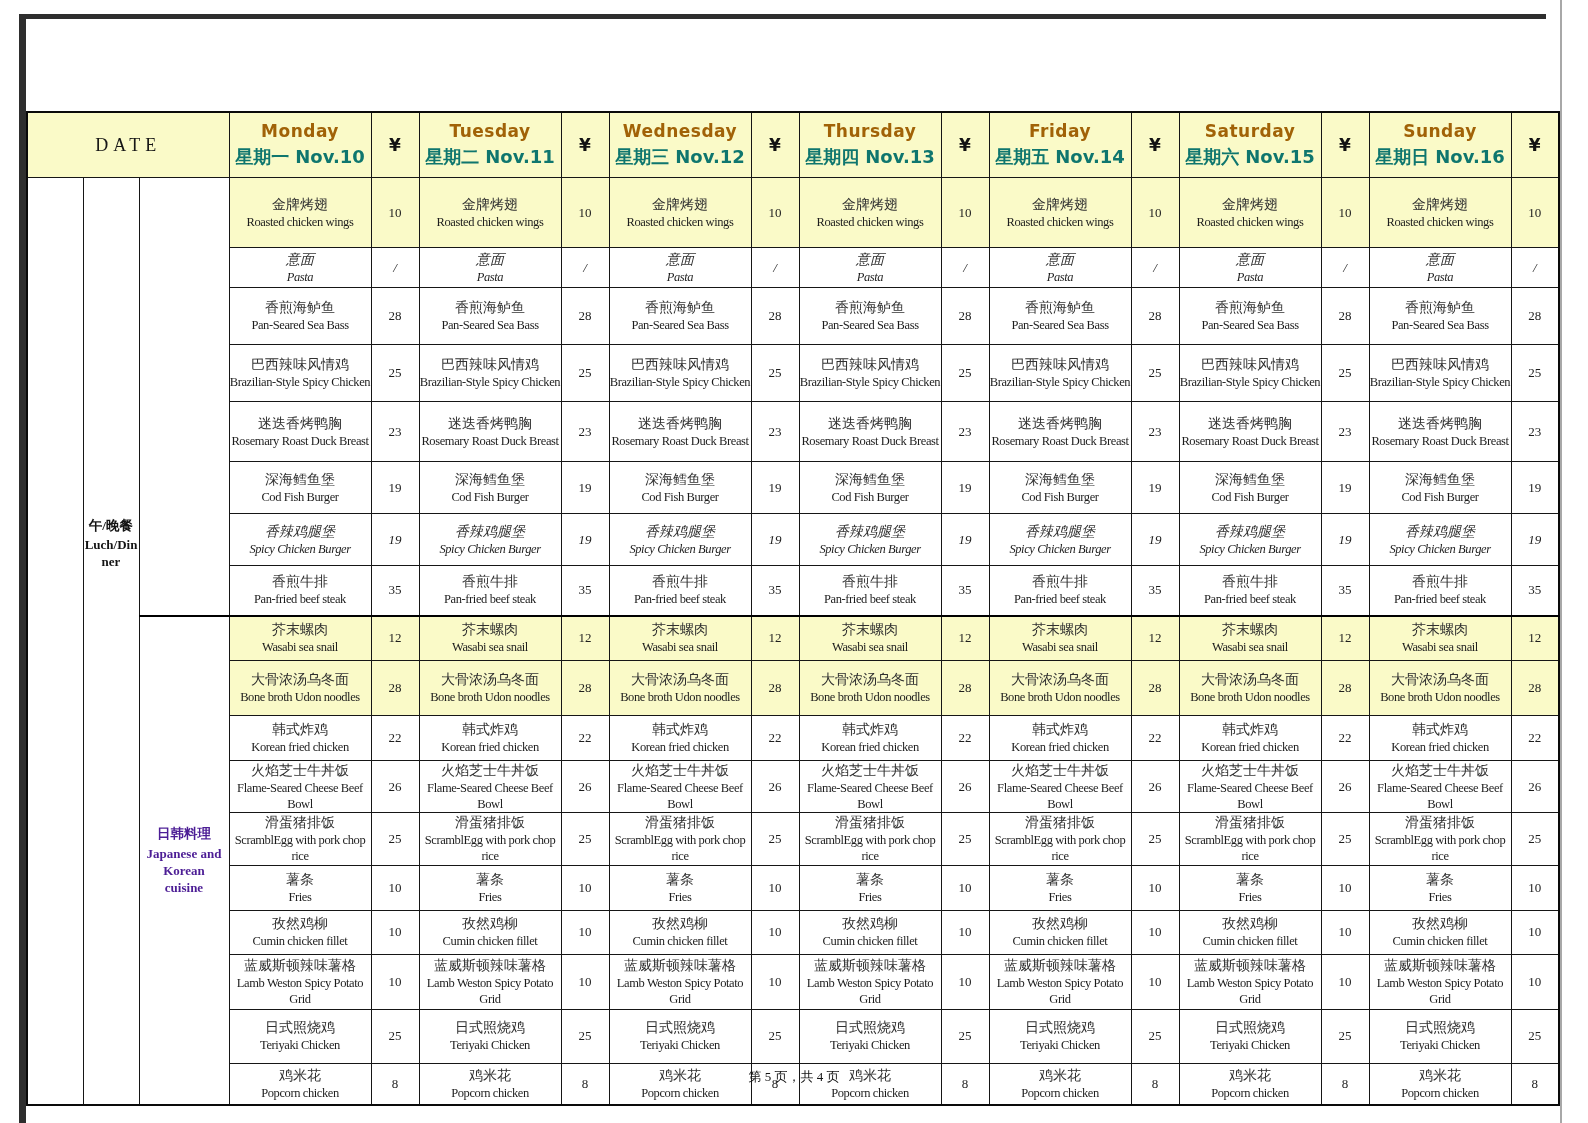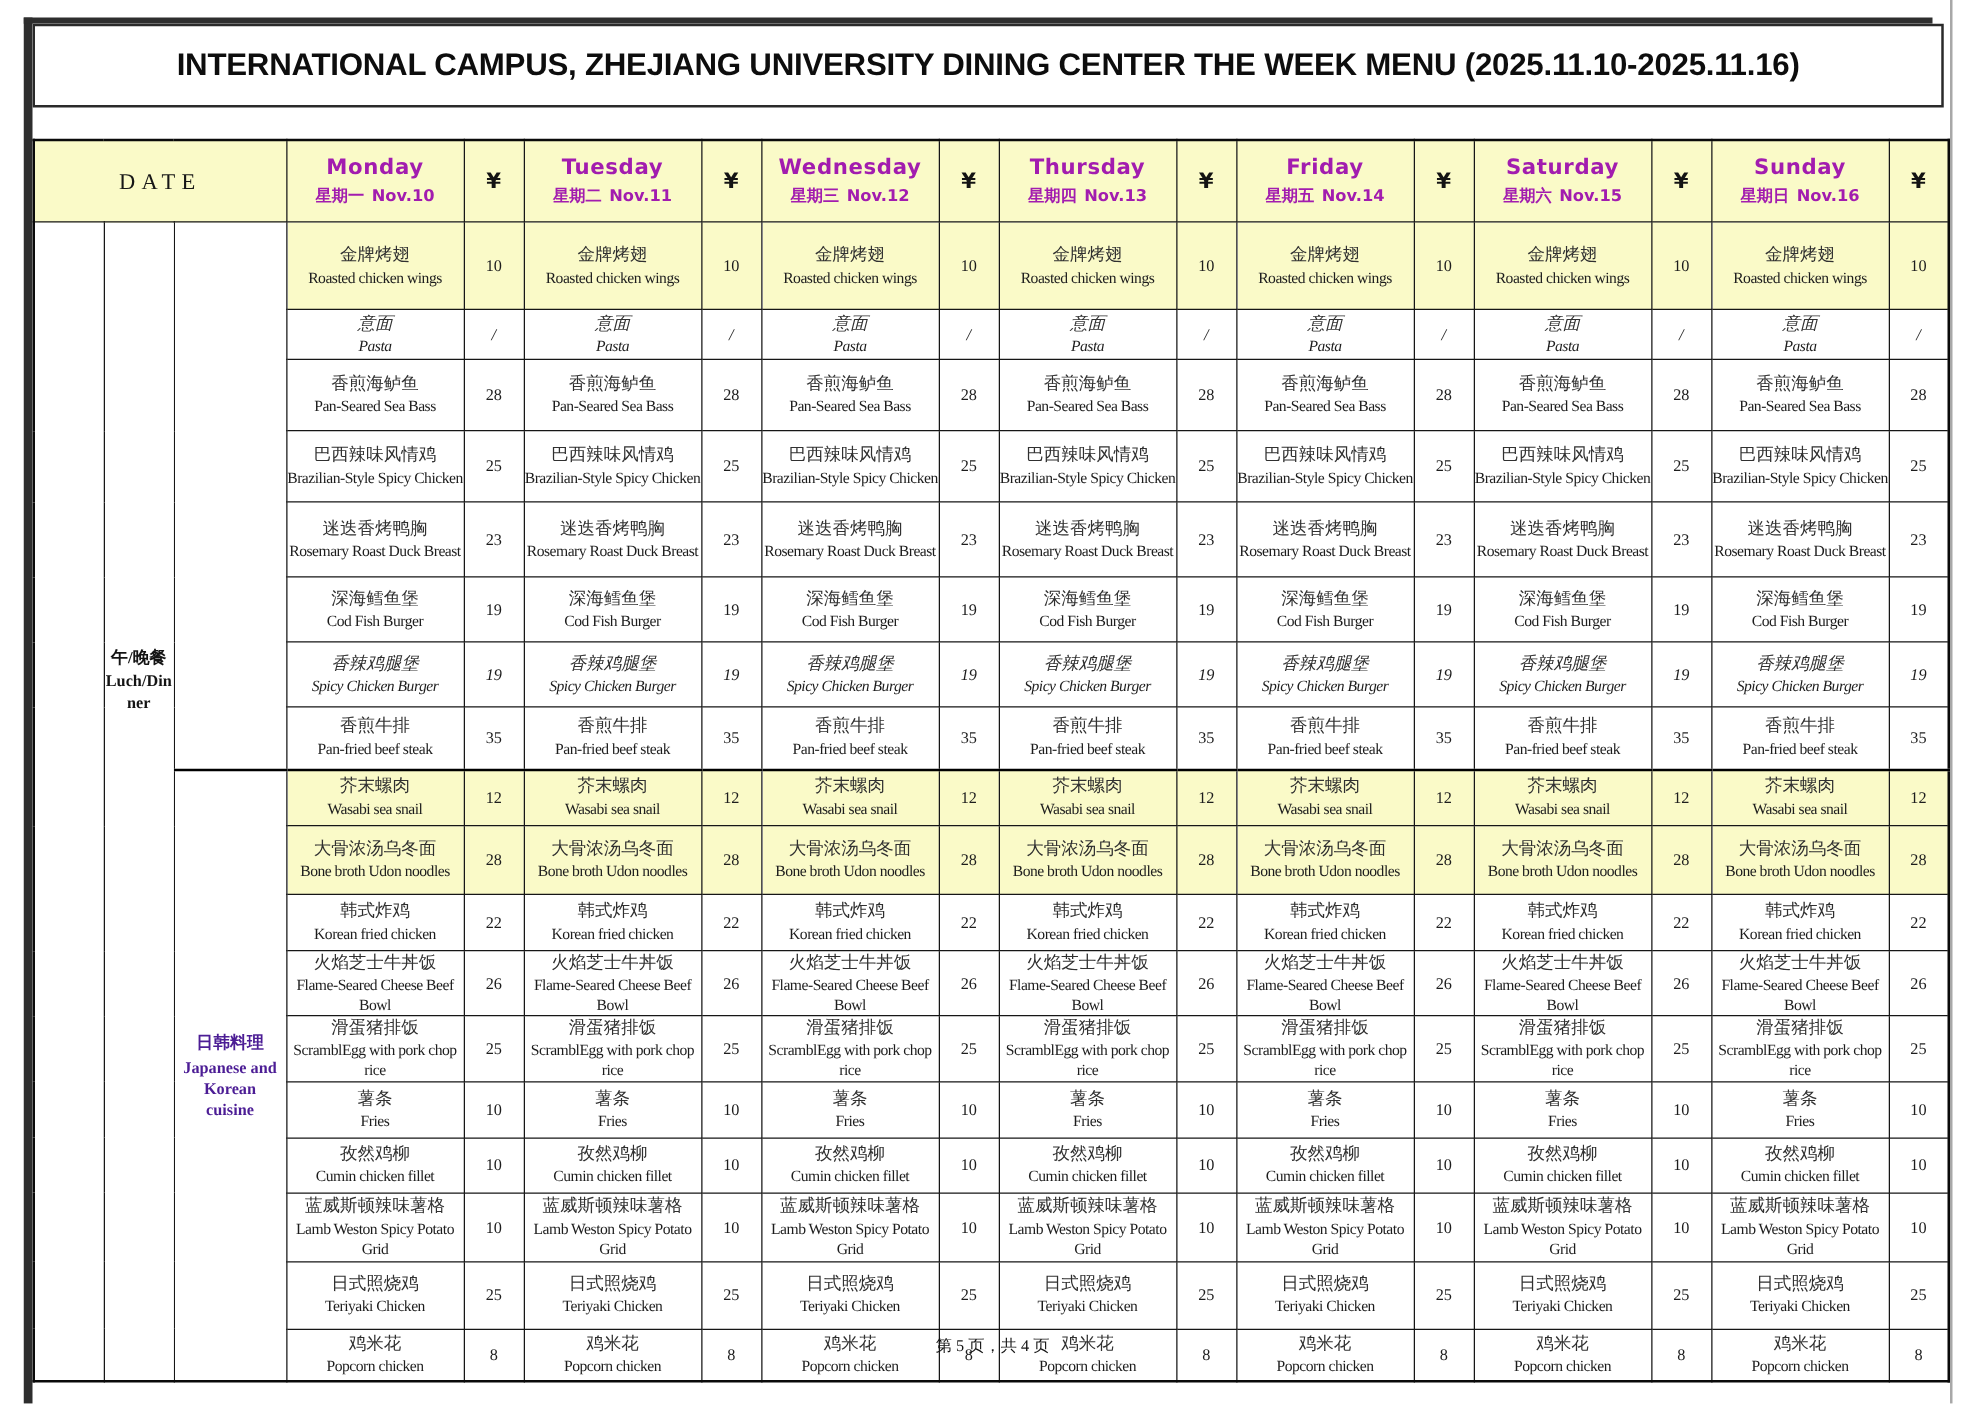--- a/index.html
+++ b/index.html
@@ -28,22 +28,22 @@
     position:absolute; left:26px; top:91px; width:1532px;
     border-collapse:collapse; table-layout:fixed; background:#ffffff;
     border:2px solid #0a0a0a;
     margin-top:20px;
   }
   .menu-table th, .menu-table td { border:1px solid #161616; padding:0; }
 
   thead th { background:#FAFAC8; height:64px; border-bottom:2px solid #0a0a0a; vertical-align:middle; }
   .date-th { font-family:"Liberation Serif",serif; font-weight:400; font-size:18px; letter-spacing:5px; color:#161616; text-align:center; }
   .day-th  { text-align:center; }
-  .day-en  { font-family:"DejaVu Sans","Liberation Sans",sans-serif; font-weight:700; font-size:17px; color:#a21caf; letter-spacing:0.5px; }
-  .day-zh  { font-family:"DejaVu Sans","Liberation Sans",sans-serif; font-weight:700; font-size:13px; color:#a21caf; margin-top:4px; }
+  .day-en  { font-family:"DejaVu Sans","Liberation Sans",sans-serif; font-weight:700; font-size:17px; color:#a16207; letter-spacing:0.5px; }
+  .day-zh  { font-family:"DejaVu Sans","Liberation Sans",sans-serif; font-weight:700; font-size:18px; color:#0f766e; margin-top:4px; }
   .day-zh span + span { margin-left:6px; }
   .yen-th  { font-family:"DejaVu Sans","Liberation Sans",sans-serif; font-weight:700; font-size:17px; color:#131313;
              text-align:center; border-bottom:3.5px solid #000; }
 
   .item-cell  { text-align:center; vertical-align:middle; padding:1px 2px; overflow:hidden; }
   .item-zh    { font-size:14px;   color:#303030; line-height:1.42; }
   .item-en    { font-size:12.5px; color:#1d1d1d; line-height:1.26; letter-spacing:-0.4px; }
   .price-cell { text-align:center; vertical-align:middle; font-size:13px; color:#1d1d1d; }
   .hl { background:#FAFAC8; }
   tr.sec2 > td { border-top:2.5px solid #000; }
@@ -63,23 +63,20 @@
   }
 </style>
 </head>
 <body>
 
 <div class="screen">
   <div class="edge-left"></div>
   <div class="edge-top"></div>
   <div class="edge-right"></div>
 
-  <div class="title-box">
-    <h1>INTERNATIONAL CAMPUS, ZHEJIANG UNIVERSITY DINING CENTER THE WEEK MENU (2025.11.10-2025.11.16)</h1>
-  </div>
 
   <table class="menu-table">
     <colgroup id="cols">
         <col style="width:56px">
         <col style="width:56px">
         <col style="width:90px">
         <col style="width:142px">
         <col style="width:48px">
         <col style="width:142px">
         <col style="width:48px">

